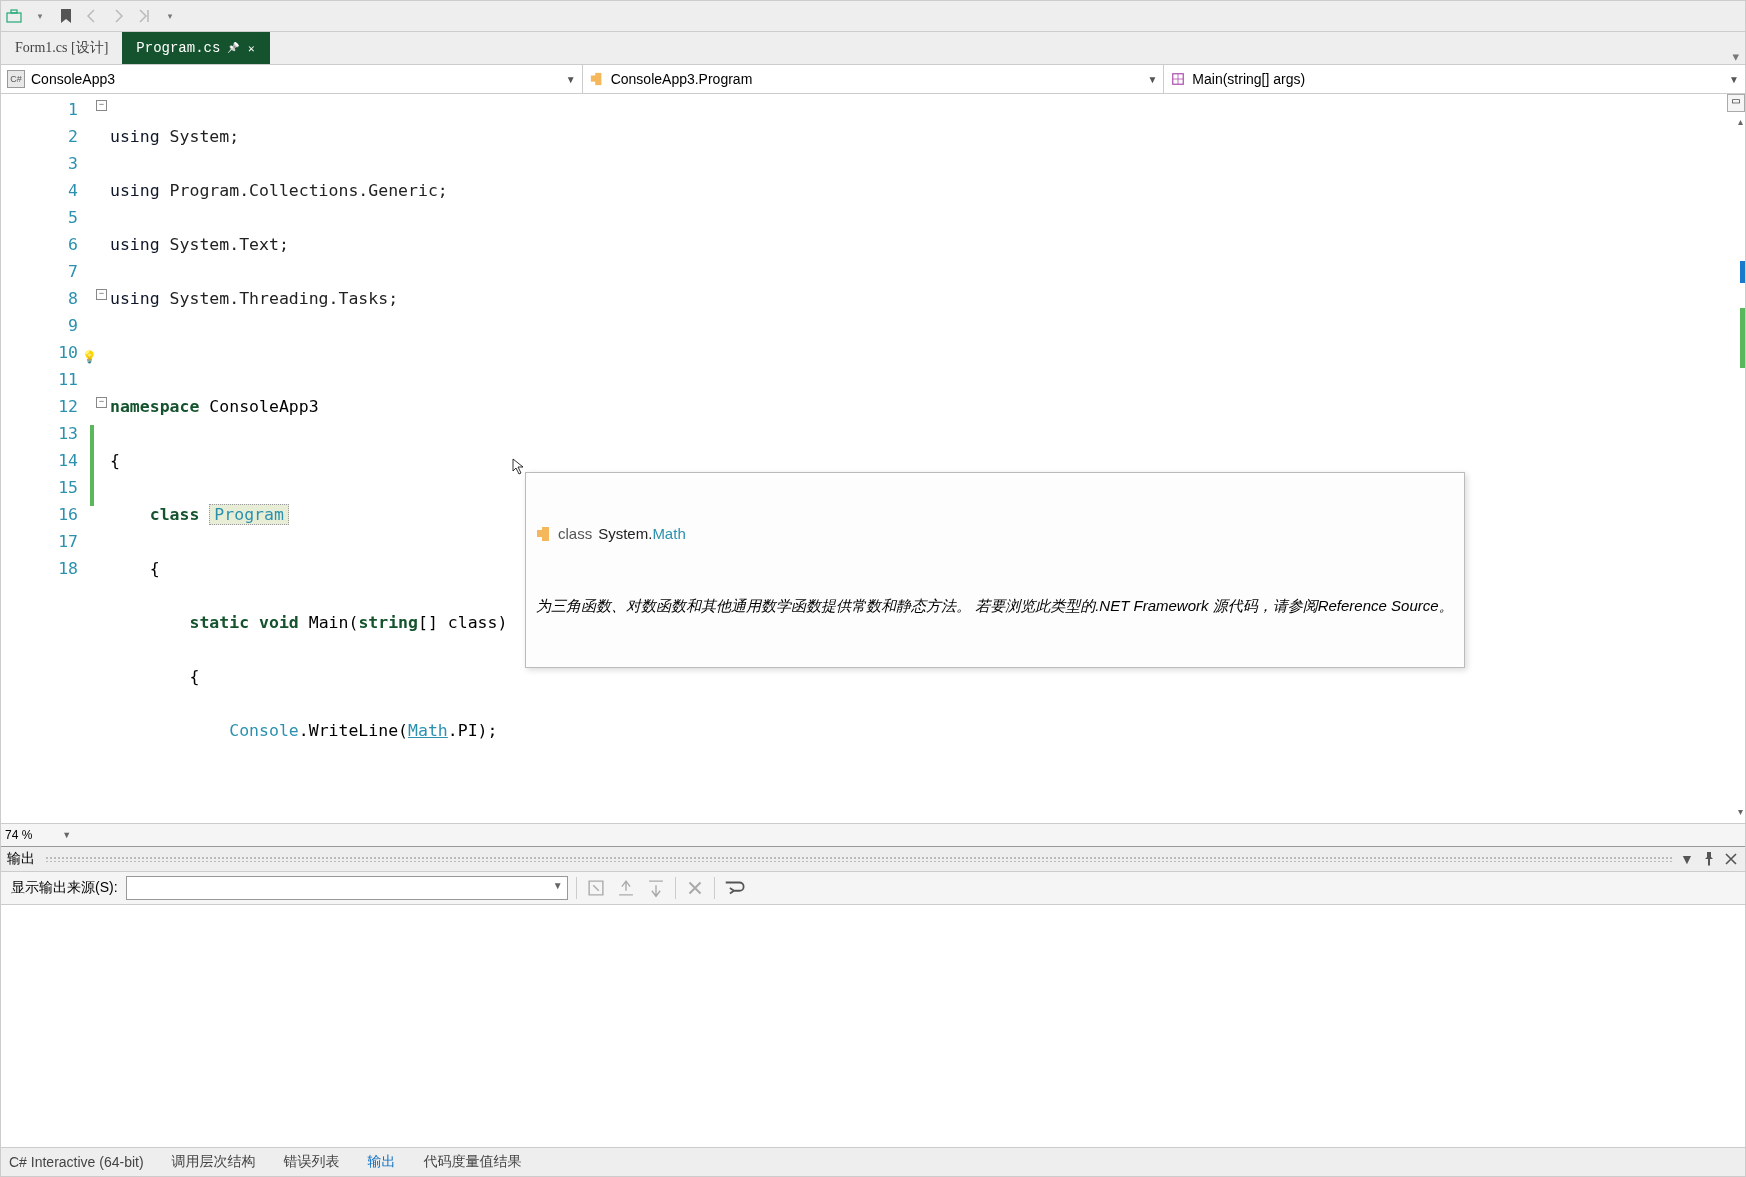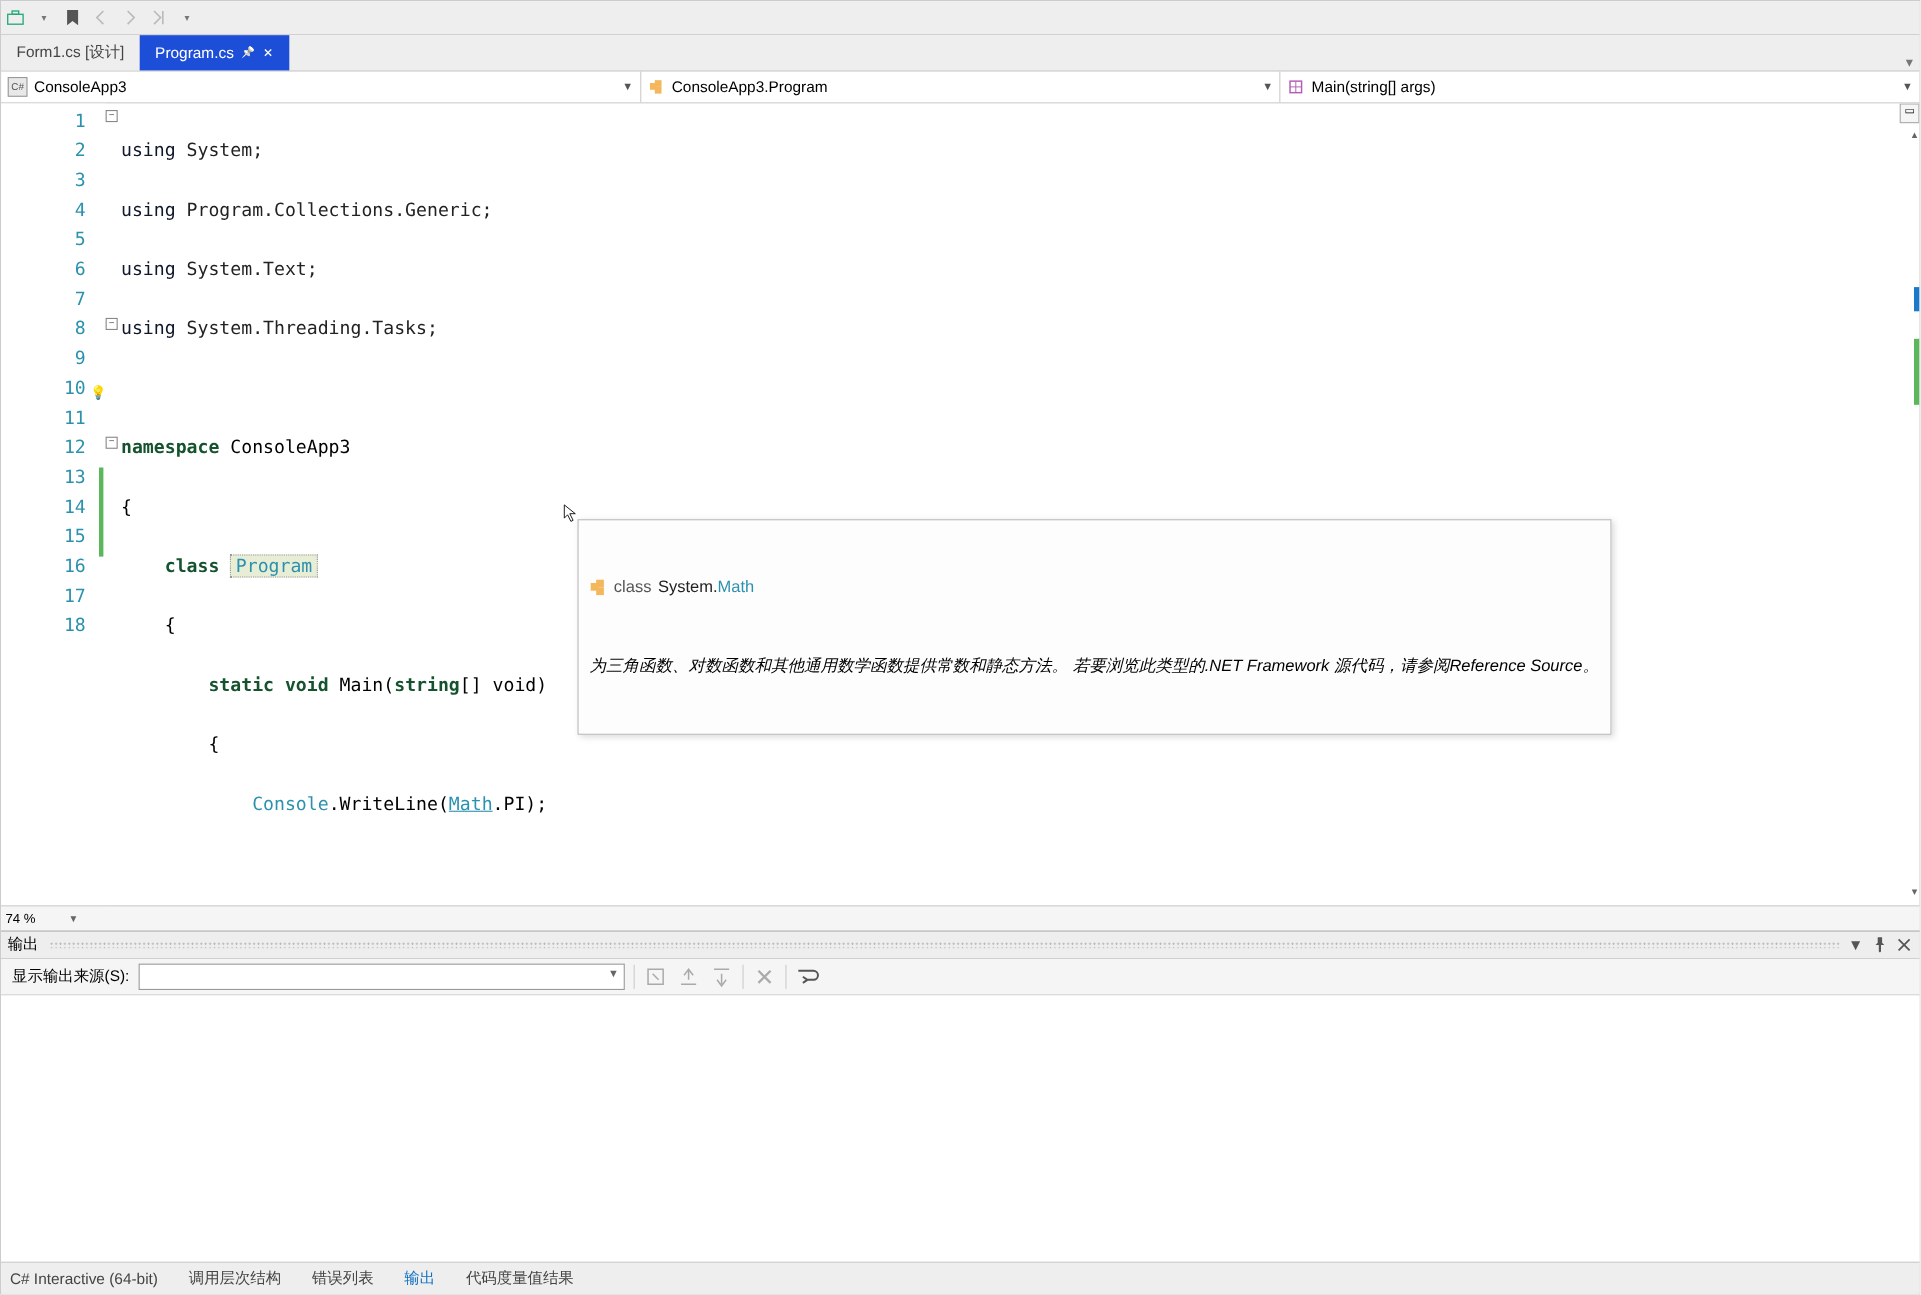--- a/index.html
+++ b/index.html
@@ -55,24 +55,26 @@
     display: flex;
     align-items: center;
     gap: 8px;
     cursor: pointer;
     height: 100%;
     box-sizing: border-box;
   }
   .doc-tab.inactive {
     color: #444;
     background: #eee;
+    font-family: Liberation Serif, serif;
   }
   .doc-tab.active {
     color: #fff;
-    background: #1d4ed8;
+    background: #14532d;
+    font-family: Liberation Mono, monospace;
   }
   .doc-tab .pin-icon, .doc-tab .close-icon {
     width: 10px; height: 10px;
     display: inline-flex; align-items: center; justify-content: center;
   }
   .doc-tab .close-icon::before { content: "✕"; font-size: 11px; }
   .doc-tab .pin-icon::before { content: "📌"; font-size: 10px; filter: grayscale(1) brightness(2); }
 
   
   .nav-row {
@@ -425,21 +427,21 @@
 <div><span class="tk-keyu">using</span><span class="tk-nsu"> System;</span></div>
 <div><span class="tk-keyu">using</span><span class="tk-nsu"> Program.Collections.Generic;</span></div>
 <div><span class="tk-keyu">using</span><span class="tk-nsu"> System.Text;</span></div>
 <div><span class="tk-keyu">using</span><span class="tk-nsu"> System.Threading.Tasks;</span></div>
 <div></div>
 <div></div>
 <div><span class="tk-key">namespace</span><span> ConsoleApp3</span></div>
 <div>{</div>
 <div><span>    </span><span class="tk-key">class </span><span class="tk-class hi-class">Program</span></div>
 <div>    {</div>
-<div><span>        </span><span class="tk-key">static </span><span class="tk-key">void </span><span>Main(</span><span class="tk-key">string</span><span>[] void)</span></div>
+<div><span>        </span><span class="tk-key">static </span><span class="tk-key">void </span><span>Main(</span><span class="tk-key">string</span><span>[] class)</span></div>
 <div>        {</div>
 <div><span>            </span><span class="tk-class">Console</span><span>.WriteLine(</span><span class="tk-class" style="text-decoration:underline">Math</span><span>.PI);</span></div>
 
 
 
 <div></div>
 
       
       <svg class="cursor-icon" style="left:401px;top:363px" viewBox="0 0 18 18">
         <path d="M2 2l0 12 3-3 3 6 2-1-3-6h5z" fill="#fff" stroke="#000" stroke-width="0.8"></path>

